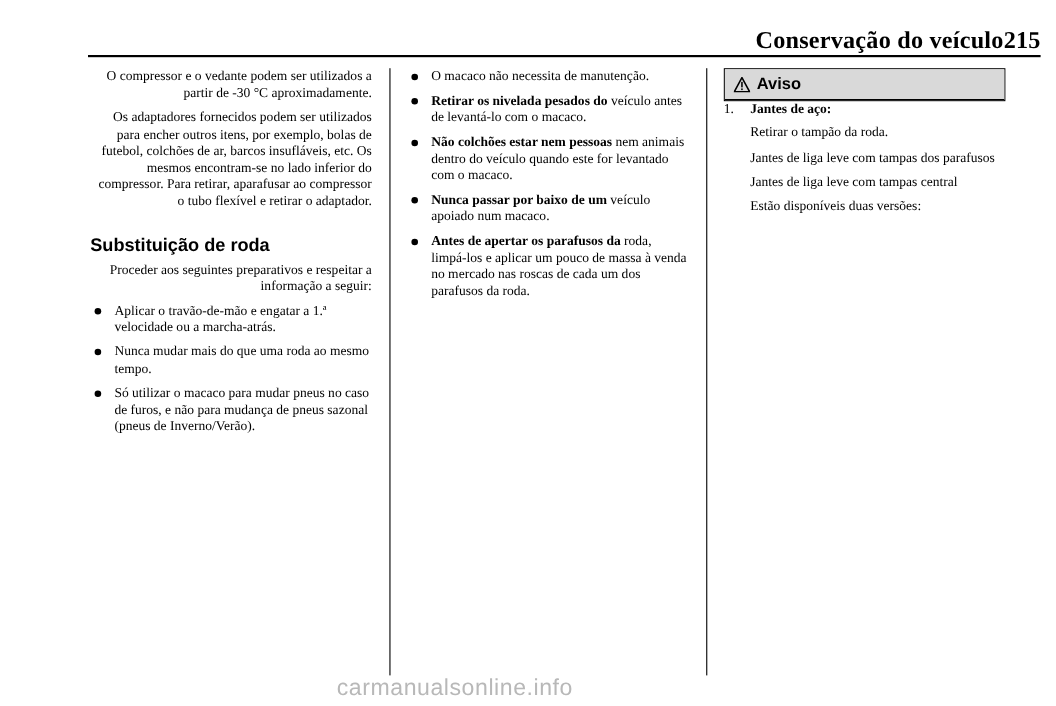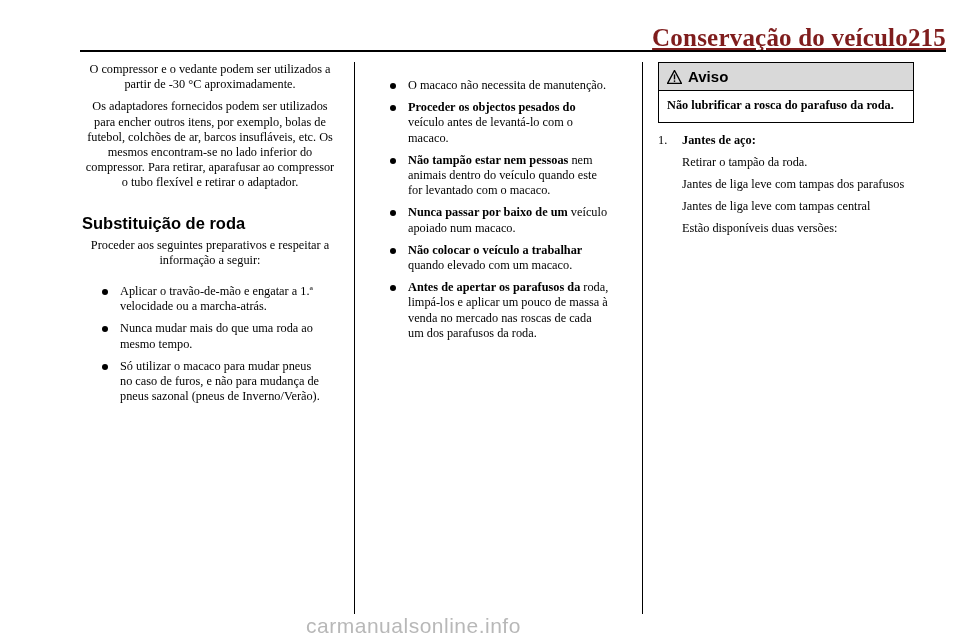--- a/index.html
+++ b/index.html
@@ -24,24 +24,23 @@
 
   
   .header {
     position: absolute;
     left: 80px;
     top: 24px;
     width: 866px;
     text-align: right;
     font-family: "Liberation Serif", serif;
     font-weight: bold;
-    font-size: 25px;
+    font-size: 22px;
     letter-spacing: 0.2px;
-    color: #7f1d1d;
-    text-decoration: underline;
+    color: #000000;
   }
   .header .title-text { }
   .header .page-num { }
   .header-rule {
     position: absolute;
     left: 80px;
     top: 50px;
     width: 866px;
     height: 2px;
     background: #000;
@@ -64,34 +63,34 @@
     top: 62px;
     width: 1px;
     height: 552px;
     background: #000;
   }
   .rule1 { left: 354px; }
   .rule2 { left: 642px; }
 
   p.para {
     margin: 0 0 7px 0;
-    text-align: center;
+    text-align: right;
   }
 
   h2.section {
     font-family: "Liberation Sans", sans-serif;
     font-weight: bold;
     font-size: 16.5px;
     margin: 23px 0 5px 0;
     line-height: 19px;
   }
 
   ul.bullets {
     list-style: none;
-    margin: 16px;
+    margin: 0;
     padding: 0;
   }
   ul.bullets > li {
     position: relative;
     padding-left: 22px;
     margin-bottom: 7px;
   }
   ul.bullets > li::before {
     content: "";
     position: absolute;
@@ -102,21 +101,20 @@
     border-radius: 50%;
     background: #000;
   }
   li .lead {
     font-weight: bold;
   }
 
   
   .warn-box {
     border: 1px solid #000;
-    margin-bottom: 10px;
   }
   .warn-head {
     background: #d9d9d9;
     padding: 6px 8px 6px 8px;
     font-family: "Liberation Sans", sans-serif;
     font-weight: bold;
     font-size: 15px;
     display: flex;
     align-items: center;
     gap: 6px;
@@ -199,41 +197,39 @@
     <ul class="bullets">
       <li><span>Aplicar o travão-de-mão e engatar a 1.ª velocidade ou a marcha-atrás.</span></li>
       <li><span>Nunca mudar mais do que uma roda ao mesmo tempo.</span></li>
       <li><span>Só utilizar o macaco para mudar pneus no caso de furos, e não para mudança de pneus sazonal (pneus de Inverno/Verão).</span></li>
     </ul>
   </div>
 
   <div class="col col2">
     <ul class="bullets">
       <li><span>O macaco não necessita de manutenção.</span></li>
-      <li><span class="lead">Proceder os objectos pesados do</span><span> veículo antes de levantá-lo com o macaco.</span></li>
-      <li><span class="lead">Não tampão estar nem pessoas</span><span> nem animais dentro do veículo quando este for levantado com o macaco.</span></li>
+      <li><span class="lead">Retirar os nivelada pesados do</span><span> veículo antes de levantá-lo com o macaco.</span></li>
+      <li><span class="lead">Não colchões estar nem pessoas</span><span> nem animais dentro do veículo quando este for levantado com o macaco.</span></li>
       <li><span class="lead">Nunca passar por baixo de um</span><span> veículo apoiado num macaco.</span></li>
-      <li><span class="lead">Não colocar o veículo a trabalhar</span><span> quando elevado com um macaco.</span></li>
       <li><span class="lead">Antes de apertar os parafusos da</span><span> roda, limpá-los e aplicar um pouco de massa à venda no mercado nas roscas de cada um dos parafusos da roda.</span></li>
     </ul>
   </div>
 
   <div class="col col3">
     <div class="warn-box">
       <div class="warn-head">
         <span class="warn-icon">
           <svg width="15" height="14" viewBox="0 0 15 14" aria-hidden="true">
             <polygon points="7.5,0.5 14.5,13.5 0.5,13.5" fill="none" stroke="#000" stroke-width="1.4"></polygon>
             <rect x="6.8" y="4.4" width="1.4" height="5" fill="#000"></rect>
             <rect x="6.8" y="10.4" width="1.4" height="1.5" fill="#000"></rect>
           </svg>
         </span>
         <span>Aviso</span>
       </div>
-      <div class="warn-body">Não lubrificar a rosca do parafuso da roda.</div>
     </div>
 
     <ol class="numlist">
       <li>
         <span class="num">1.</span>
         <span class="list-head">Jantes de aço:</span>
       </li>
     </ol>
     <p class="sub-para">Retirar o tampão da roda.</p>
     <p class="sub-para">Jantes de liga leve com tampas dos parafusos</p>

